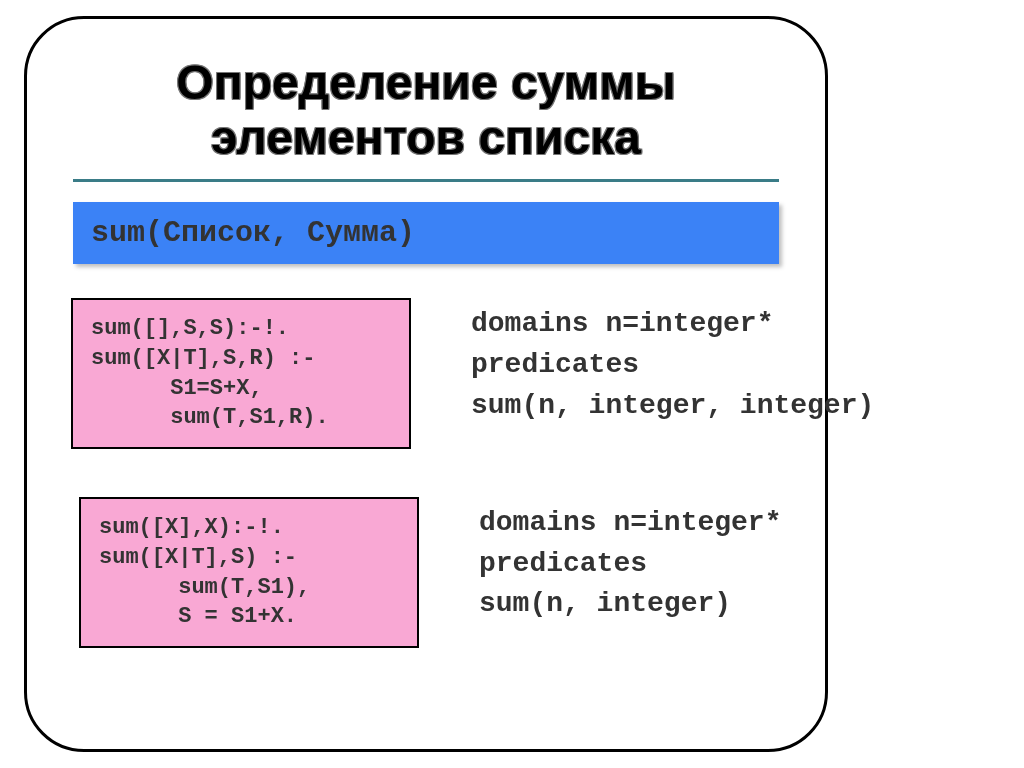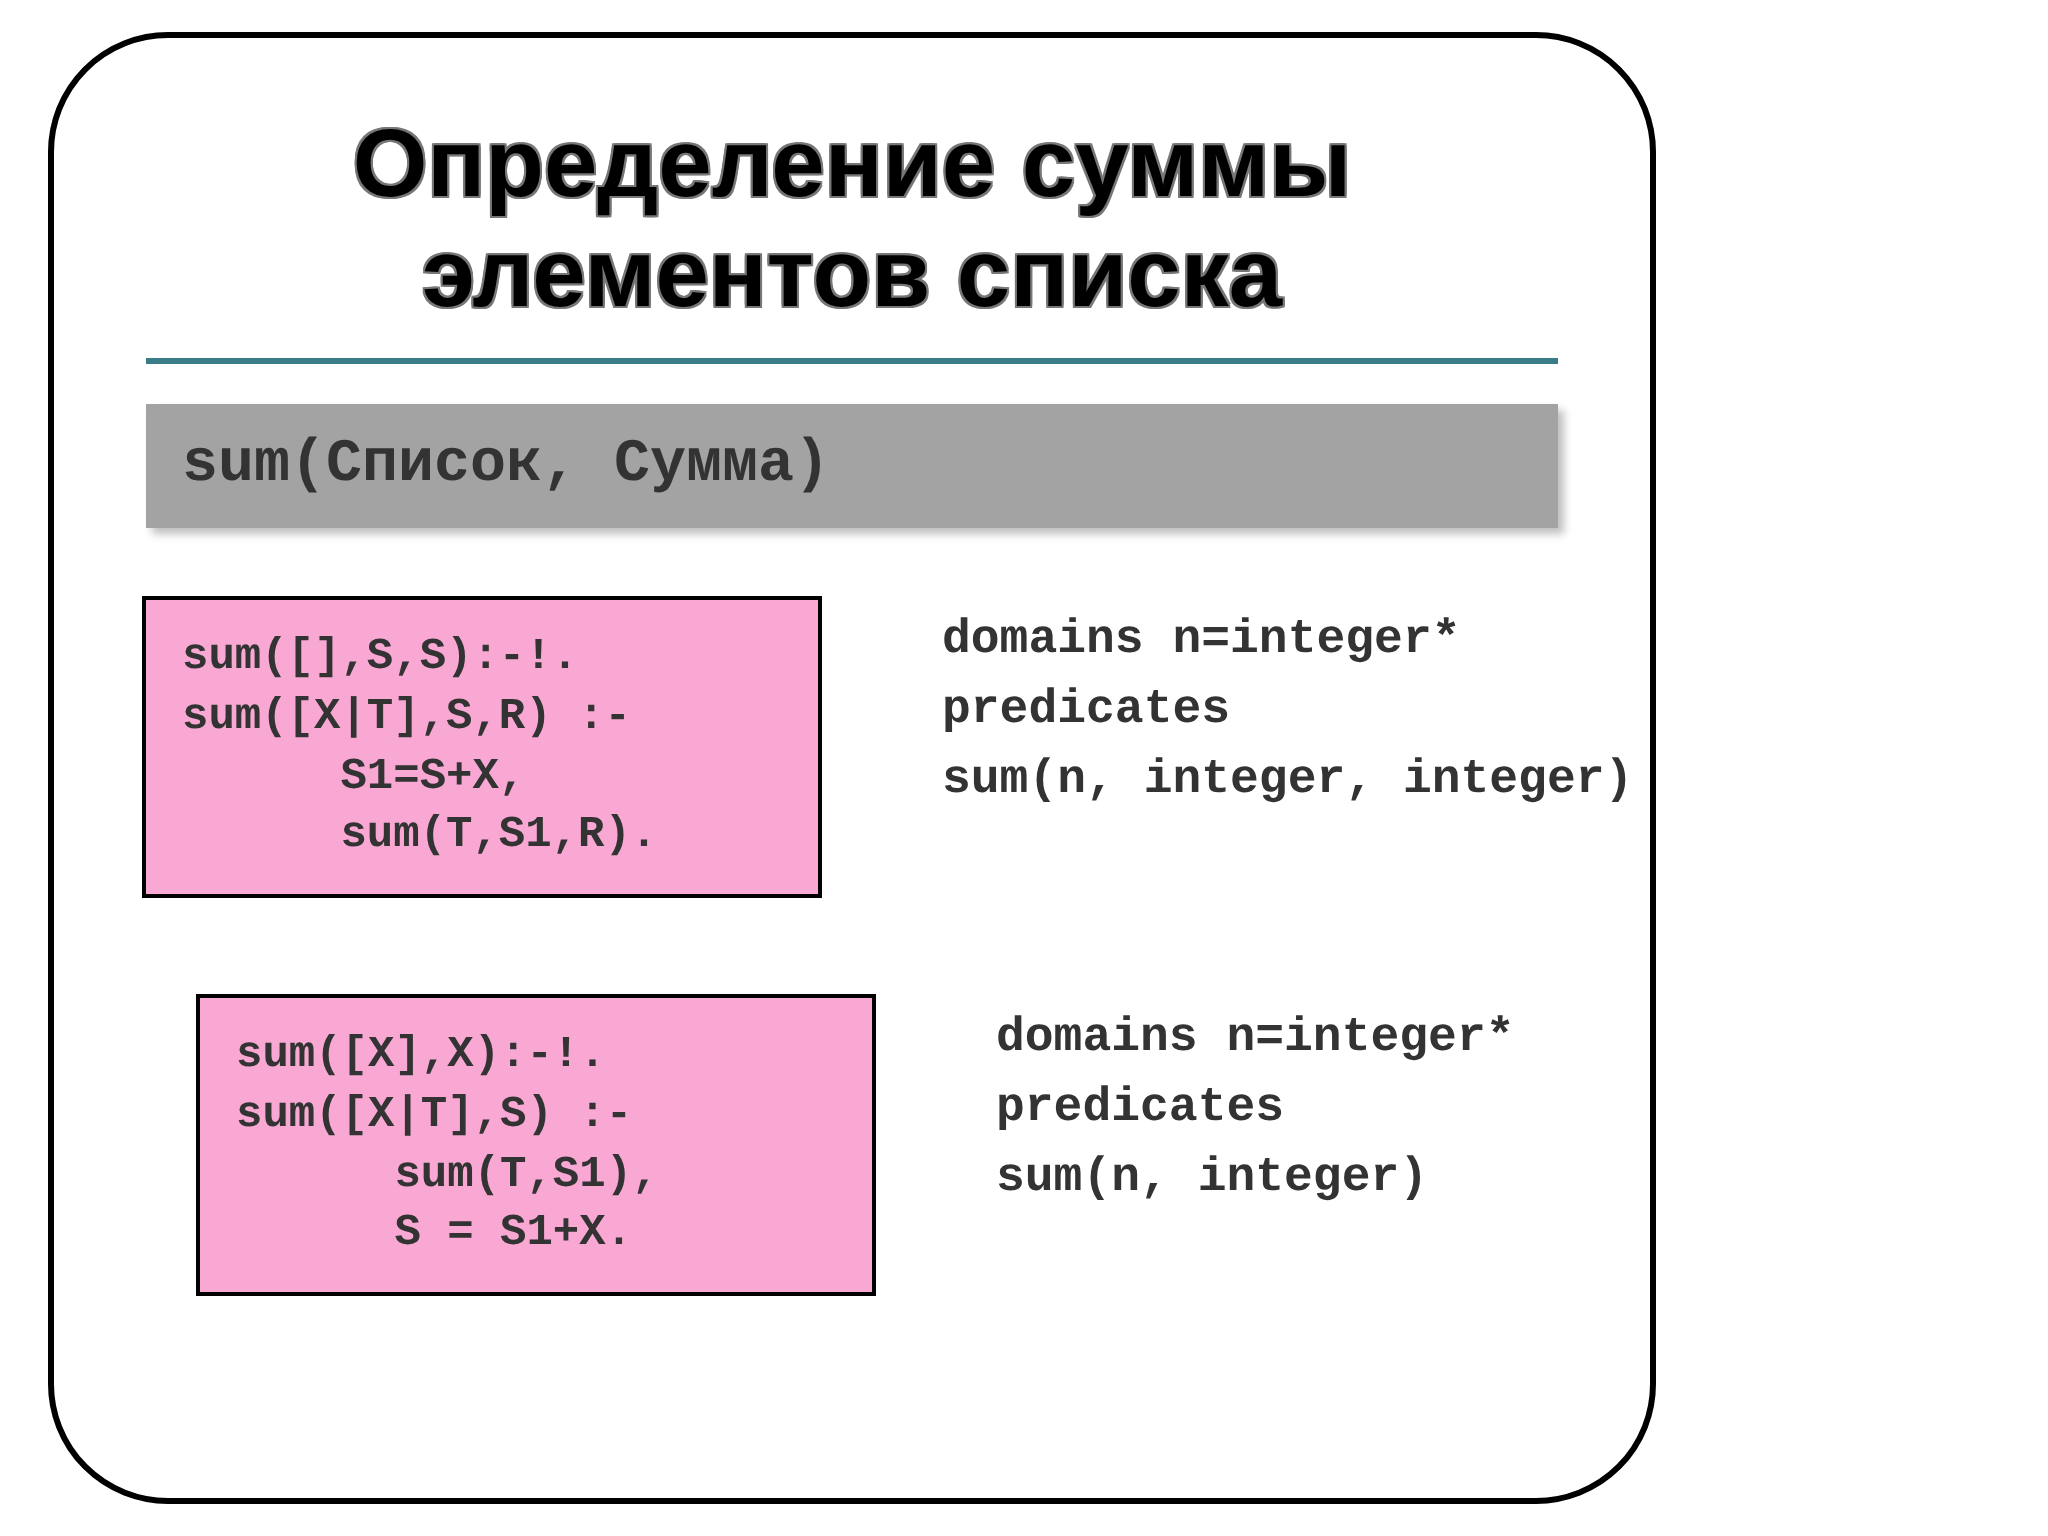--- a/index.html
+++ b/index.html
@@ -31,21 +31,21 @@
     text-shadow:
       1px 0 #777, -1px 0 #777, 0 1px #777, 0 -1px #777,
       1px 1px #777, -1px -1px #777, 1px -1px #777, -1px 1px #777;
   }
   .title-underline {
     border: none;
     border-top: 3px solid #3a7c87;
     margin: 0 2px 20px 2px;
   }
   .signature-bar {
-    background: #a3a3a3;
+    background: #3b82f6;
     padding: 14px 18px;
     margin: 0 2px 34px 2px;
     box-shadow: 3px 3px 4px rgba(0,0,0,0.25);
   }
   .signature-text {
     font-family: "Courier New", Courier, monospace;
     font-size: 30px;
     font-weight: bold;
     color: #333333;
     white-space: pre;
@@ -65,28 +65,28 @@
   .code {
     font-family: "Courier New", Courier, monospace;
     font-size: 22px;
     font-weight: bold;
     color: #333333;
     white-space: pre;
     line-height: 1.35;
   }
   .decl {
     font-family: "Courier New", Courier, monospace;
-    font-size: 24px;
+    font-size: 28px;
     font-weight: bold;
     color: #333333;
     white-space: pre;
     line-height: 1.45;
     padding-top: 6px;
   }
-  .row2 { margin-left: 27px; }
+  .row2 { margin-left: 8px; }
 </style>
 </head>
 <body>
 
 <div class="slide">
   <div class="frame">
 
     <h1 class="title">Определение суммы элементов списка</h1>
     <hr class="title-underline">
 

